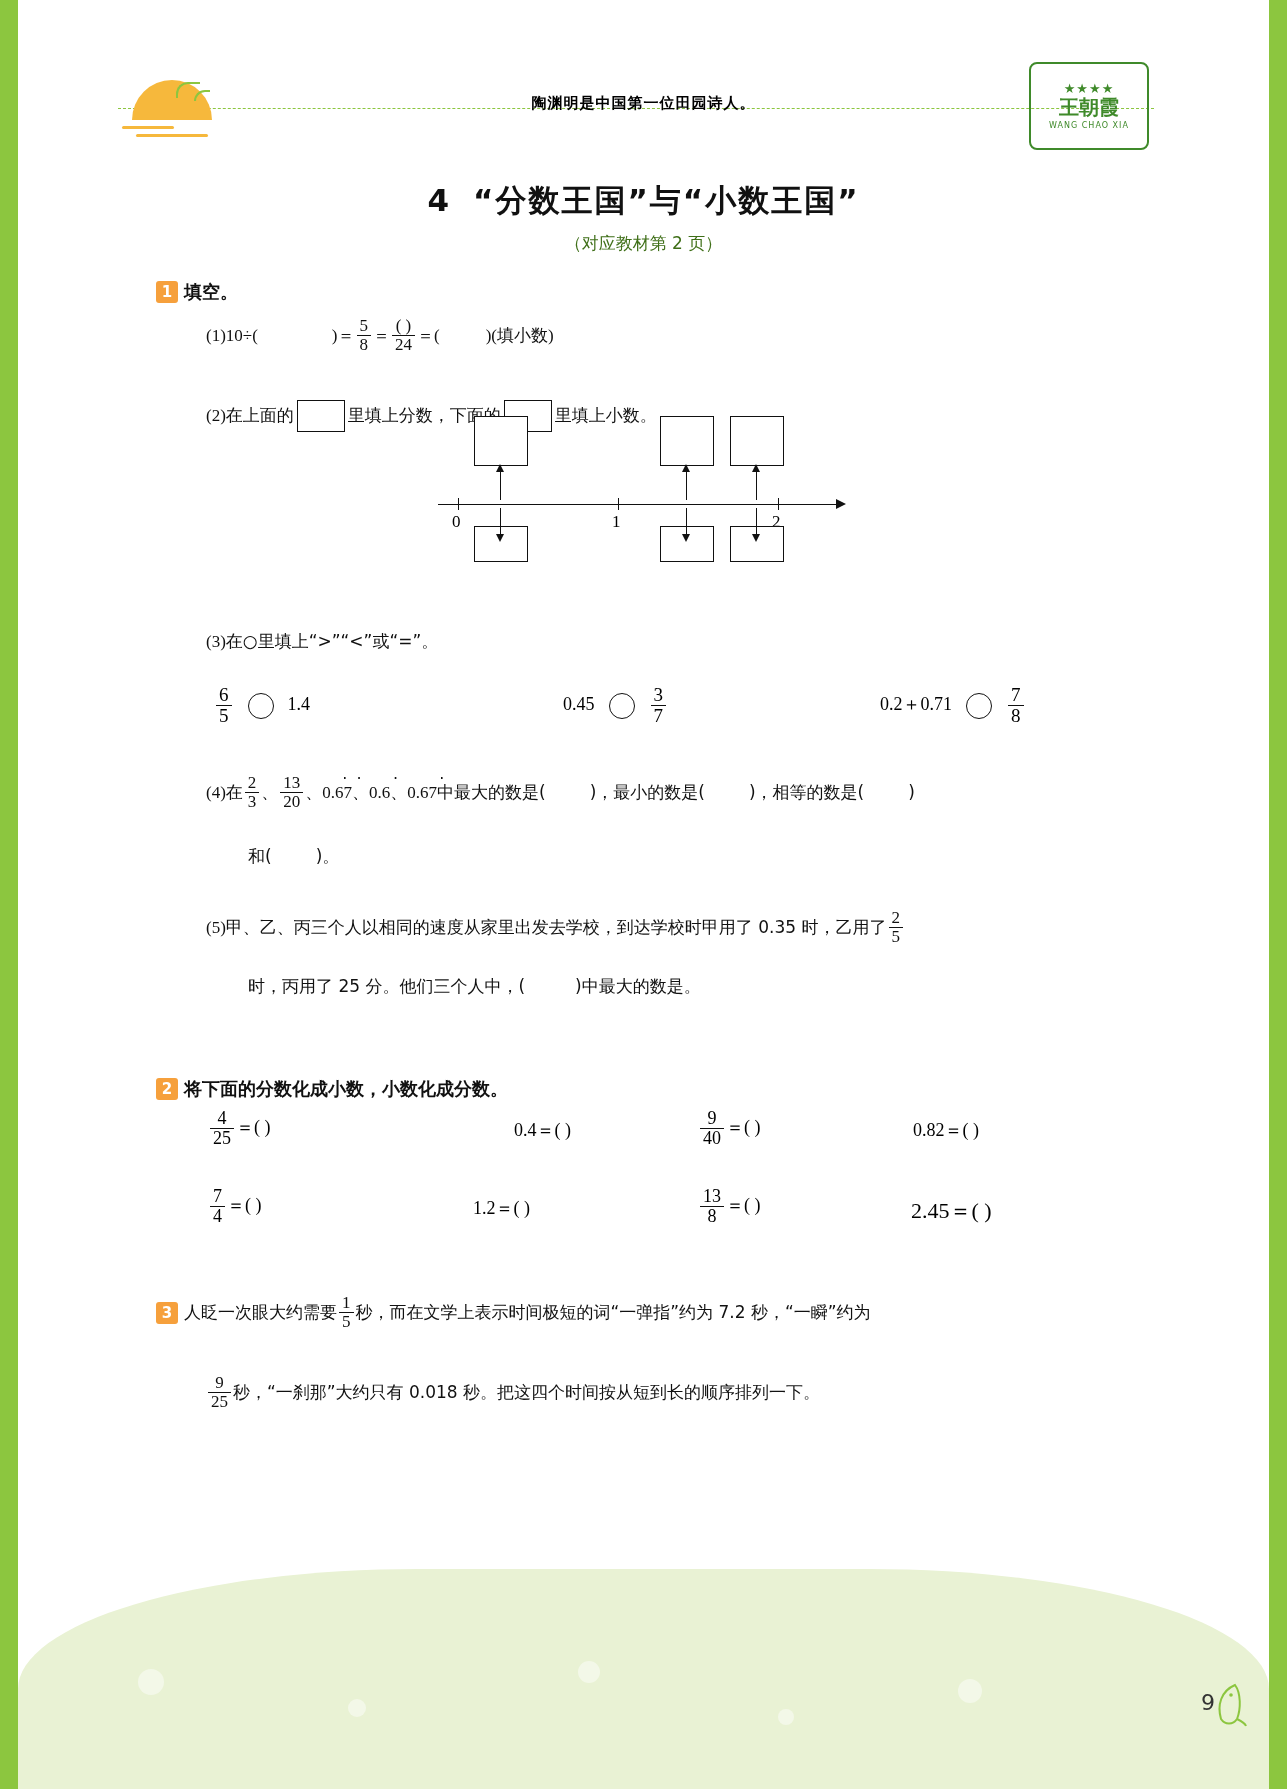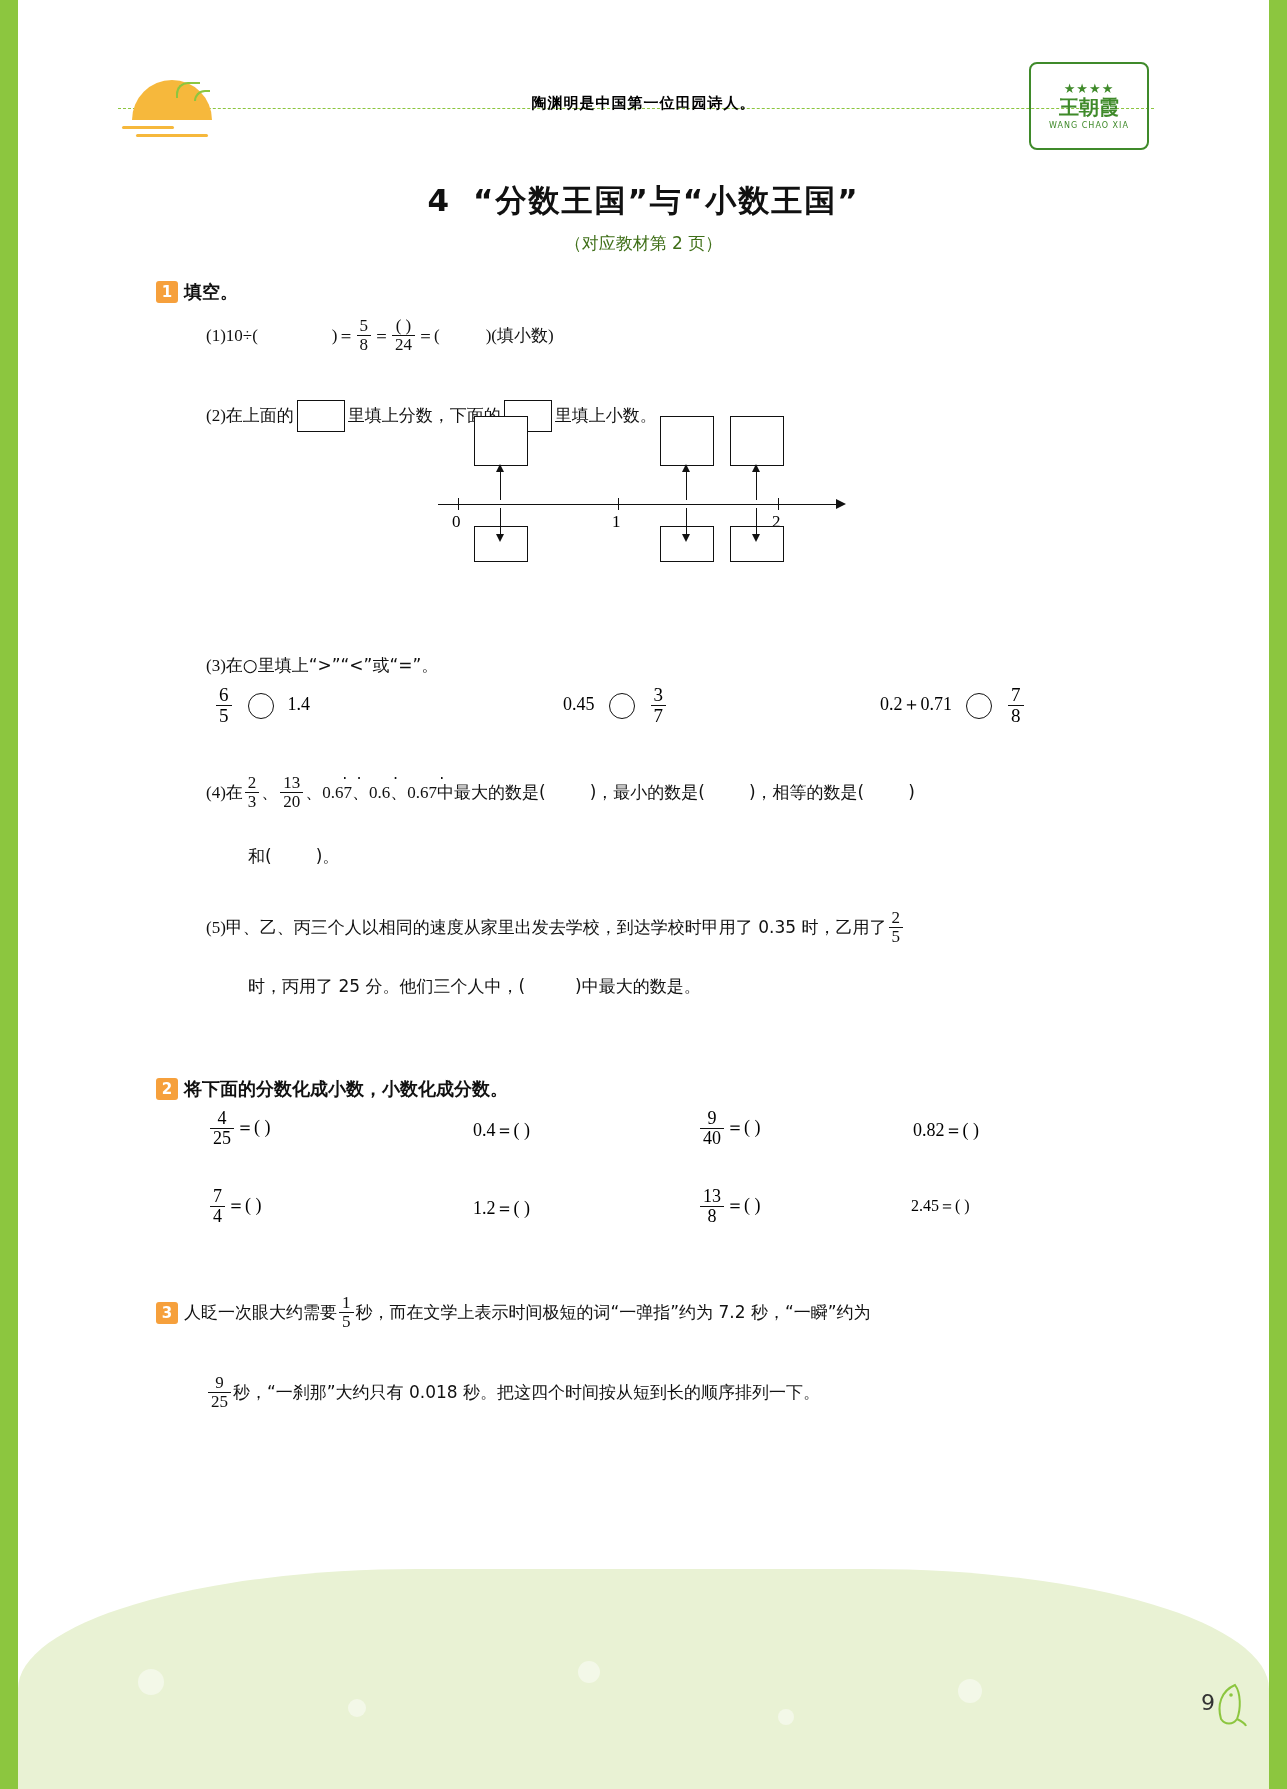--- a/index.html
+++ b/index.html
@@ -268,21 +268,21 @@
         <span class="head"></span>
       </div>
     <div class="varrow down" style="left:248px; top:78px; height:26px;">
         <span class="head"></span>
       </div>
     <div class="varrow down" style="left:318px; top:78px; height:26px;">
         <span class="head"></span>
       </div>
   </div>
 
-  <div class="row body-text" style="left:188px; top:654px;">
+  <div class="row body-text" style="left:188px; top:630px;">
     <span class="serif-num">(3)</span><span>在○里填上“&gt;”“&lt;”或“=”。</span>
   </div>
 
   <div class="row" style="left:196px; top:686px;">
     <span class="frac" style="font-size:19px;"><span class="nu">6</span><span class="de">5</span></span>
     <span class="circle-op"></span>
     <span class="serif-num" style="font-size:18px;">1.4</span>
   </div>
 
   <div class="row" style="left:545px; top:686px;">
@@ -313,40 +313,40 @@
   </div>
 
   <div class="qhead" style="left:138px; top:1045px;">
     <span class="qnum">2</span><span class="txt">将下面的分数化成小数，小数化成分数。</span>
   </div>
 
   <div class="row" style="left:190px; top:1110px;">
     <span class="frac" style="font-size:18px;"><span class="nu">4</span><span class="de">25</span></span><span class="serif-num" style="font-size:18px;">＝(        )</span>
   </div>
   <div class="row" style="left:455px; top:1118px;">
-    <span class="serif-num" style="font-size:18px;">0.4＝(        )</span>
+    <span class="serif-num" style="font-size:18px;margin-left:41px;">0.4＝(        )</span>
   </div>
   <div class="row" style="left:680px; top:1110px;">
     <span class="frac" style="font-size:18px;"><span class="nu">9</span><span class="de">40</span></span><span class="serif-num" style="font-size:18px;">＝(        )</span>
   </div>
   <div class="row" style="left:895px; top:1118px;">
     <span class="serif-num" style="font-size:18px;">0.82＝(        )</span>
   </div>
 
   <div class="row" style="left:190px; top:1188px;">
     <span class="frac" style="font-size:18px;"><span class="nu">7</span><span class="de">4</span></span><span class="serif-num" style="font-size:18px;">＝(        )</span>
   </div>
   <div class="row" style="left:455px; top:1196px;text-align:center;">
     <span class="serif-num" style="font-size:18px;">1.2＝(        )</span>
   </div>
   <div class="row" style="left:680px; top:1188px;">
     <span class="frac" style="font-size:18px;"><span class="nu">13</span><span class="de">8</span></span><span class="serif-num" style="font-size:18px;">＝(        )</span>
   </div>
   <div class="row" style="left:893px; top:1196px;">
-    <span class="serif-num" style="font-size:16px;">2.45＝(        )</span>
+    <span class="serif-num" style="font-size:22px;">2.45＝(        )</span>
   </div>
 
   <div class="row body-text" style="left:138px; top:1295px; width:1010px;">
     <span class="qnum">3</span><span>人眨一次眼大约需要</span><span class="frac"><span class="nu">1</span><span class="de">5</span></span><span>秒，而在文学上表示时间极短的词“一弹指”约为 7.2 秒，“一瞬”约为</span>
   </div>
   <div class="row body-text" style="left:188px; top:1375px; width:1000px;">
     <span class="frac"><span class="nu">9</span><span class="de">25</span></span><span>秒，“一刹那”大约只有 0.018 秒。把这四个时间按从短到长的顺序排列一下。</span>
   </div>
 
   <div class="pagenum">9</div>

